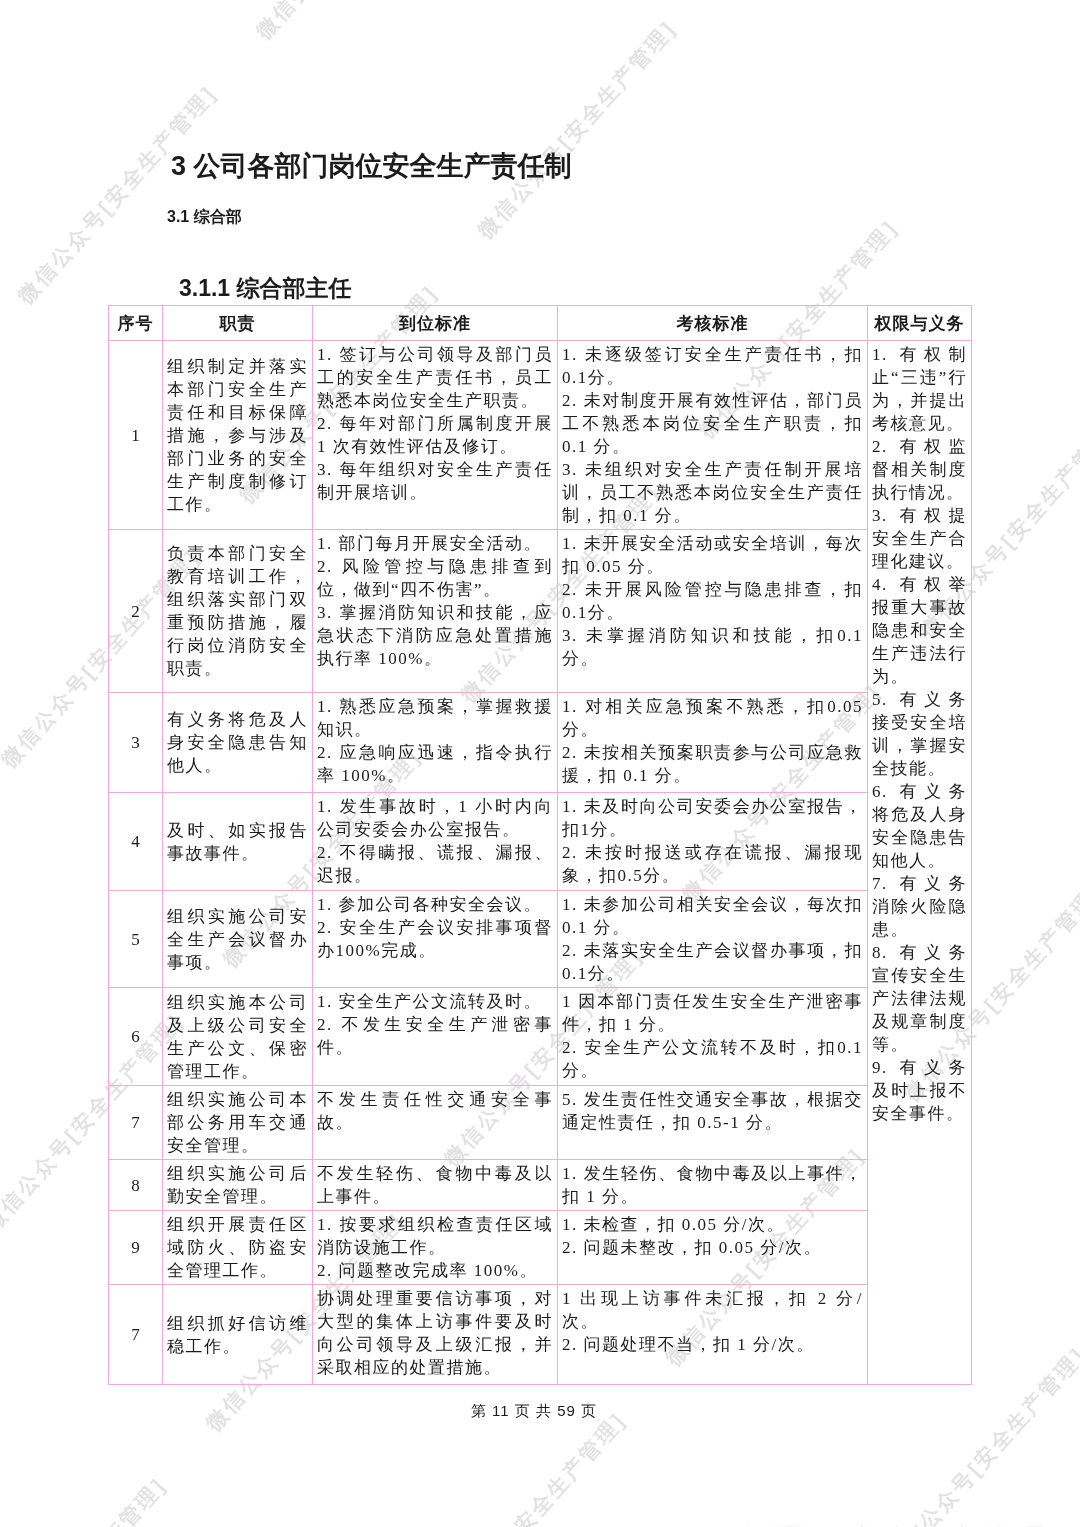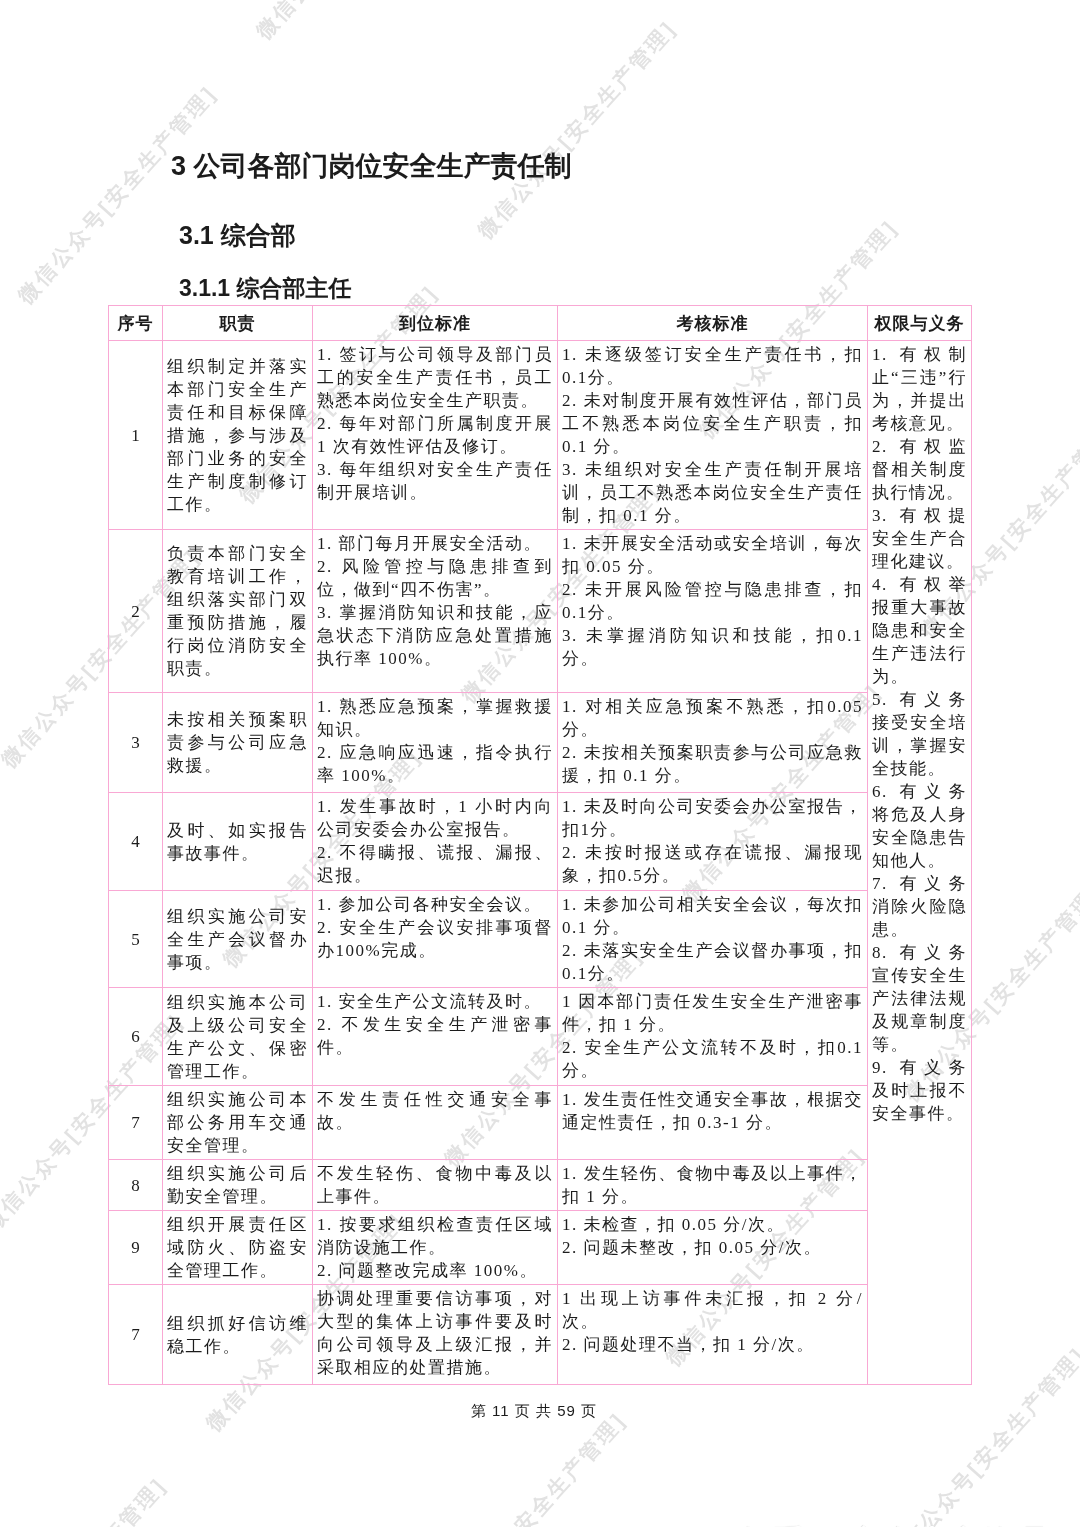--- a/index.html
+++ b/index.html
@@ -32,21 +32,21 @@
   }
   .content { position: relative; z-index: 1; }
   .h1 {
     position: absolute; left: 163px; top: 140px;
     font-family: "Liberation Sans", "DejaVu Sans", sans-serif;
     font-weight: bold; font-size: 27px; margin: 8px;
   }
   .h2 {
     position: absolute; left: 163px; top: 203px;
     font-family: "Liberation Sans", "DejaVu Sans", sans-serif;
-    font-weight: bold; font-size: 25px; margin: 16px;
+    font-weight: bold; font-size: 16px; margin: 4px;
   }
   .h3 {
     position: absolute; left: 163px; top: 257px;
     font-family: "Liberation Sans", "DejaVu Sans", sans-serif;
     font-weight: bold; font-size: 23px; margin: 16px;
   }
   table.resp {
     position: absolute; left: 108px; top: 305px;
     width: 863px;
     border-collapse: collapse;
@@ -154,21 +154,21 @@
           <td class="c-duty">负责本部门安全教育培训工作，组织落实部门双重预防措施，履行岗位消防安全职责。</td>
           <td class="c-std">1. 部门每月开展安全活动。
 2. 风险管控与隐患排查到位，做到“四不伤害”。
 3. 掌握消防知识和技能，应急状态下消防应急处置措施执行率 100%。</td>
           <td class="c-assess">1. 未开展安全活动或安全培训，每次扣 0.05 分。
 2. 未开展风险管控与隐患排查，扣0.1分。
 3. 未掌握消防知识和技能，扣0.1 分。</td>
         </tr>
         <tr style="height:100px">
           <td class="c-no">3</td>
-          <td class="c-duty">未按相关预案职责参与公司应急救援。</td>
+          <td class="c-duty">有义务将危及人身安全隐患告知他人。</td>
           <td class="c-std">1. 熟悉应急预案，掌握救援知识。
 2. 应急响应迅速，指令执行率 100%。</td>
           <td class="c-assess">1. 对相关应急预案不熟悉，扣0.05 分。
 2. 未按相关预案职责参与公司应急救援，扣 0.1 分。</td>
         </tr>
         <tr style="height:98px">
           <td class="c-no">4</td>
           <td class="c-duty">及时、如实报告事故事件。</td>
           <td class="c-std">1. 发生事故时，1 小时内向公司安委会办公室报告。
 2. 不得瞒报、谎报、漏报、迟报。</td>
@@ -188,21 +188,21 @@
           <td class="c-duty">组织实施本公司及上级公司安全生产公文、保密管理工作。</td>
           <td class="c-std">1. 安全生产公文流转及时。
 2. 不发生安全生产泄密事件。</td>
           <td class="c-assess">1 因本部门责任发生安全生产泄密事件，扣 1 分。
 2. 安全生产公文流转不及时，扣0.1分。</td>
         </tr>
         <tr style="height:72px">
           <td class="c-no">7</td>
           <td class="c-duty">组织实施公司本部公务用车交通安全管理。</td>
           <td class="c-std">不发生责任性交通安全事故。</td>
-          <td class="c-assess">1. 发生责任性交通安全事故，根据交通定性责任，扣 0.3-1 分。</td>
+          <td class="c-assess">5. 发生责任性交通安全事故，根据交通定性责任，扣 0.5-1 分。</td>
         </tr>
         <tr style="height:48px">
           <td class="c-no">8</td>
           <td class="c-duty">组织实施公司后勤安全管理。</td>
           <td class="c-std">不发生轻伤、食物中毒及以上事件。</td>
           <td class="c-assess">1. 发生轻伤、食物中毒及以上事件，扣 1 分。</td>
         </tr>
         <tr style="height:69px">
           <td class="c-no">9</td>
           <td class="c-duty">组织开展责任区域防火、防盗安全管理工作。</td>

